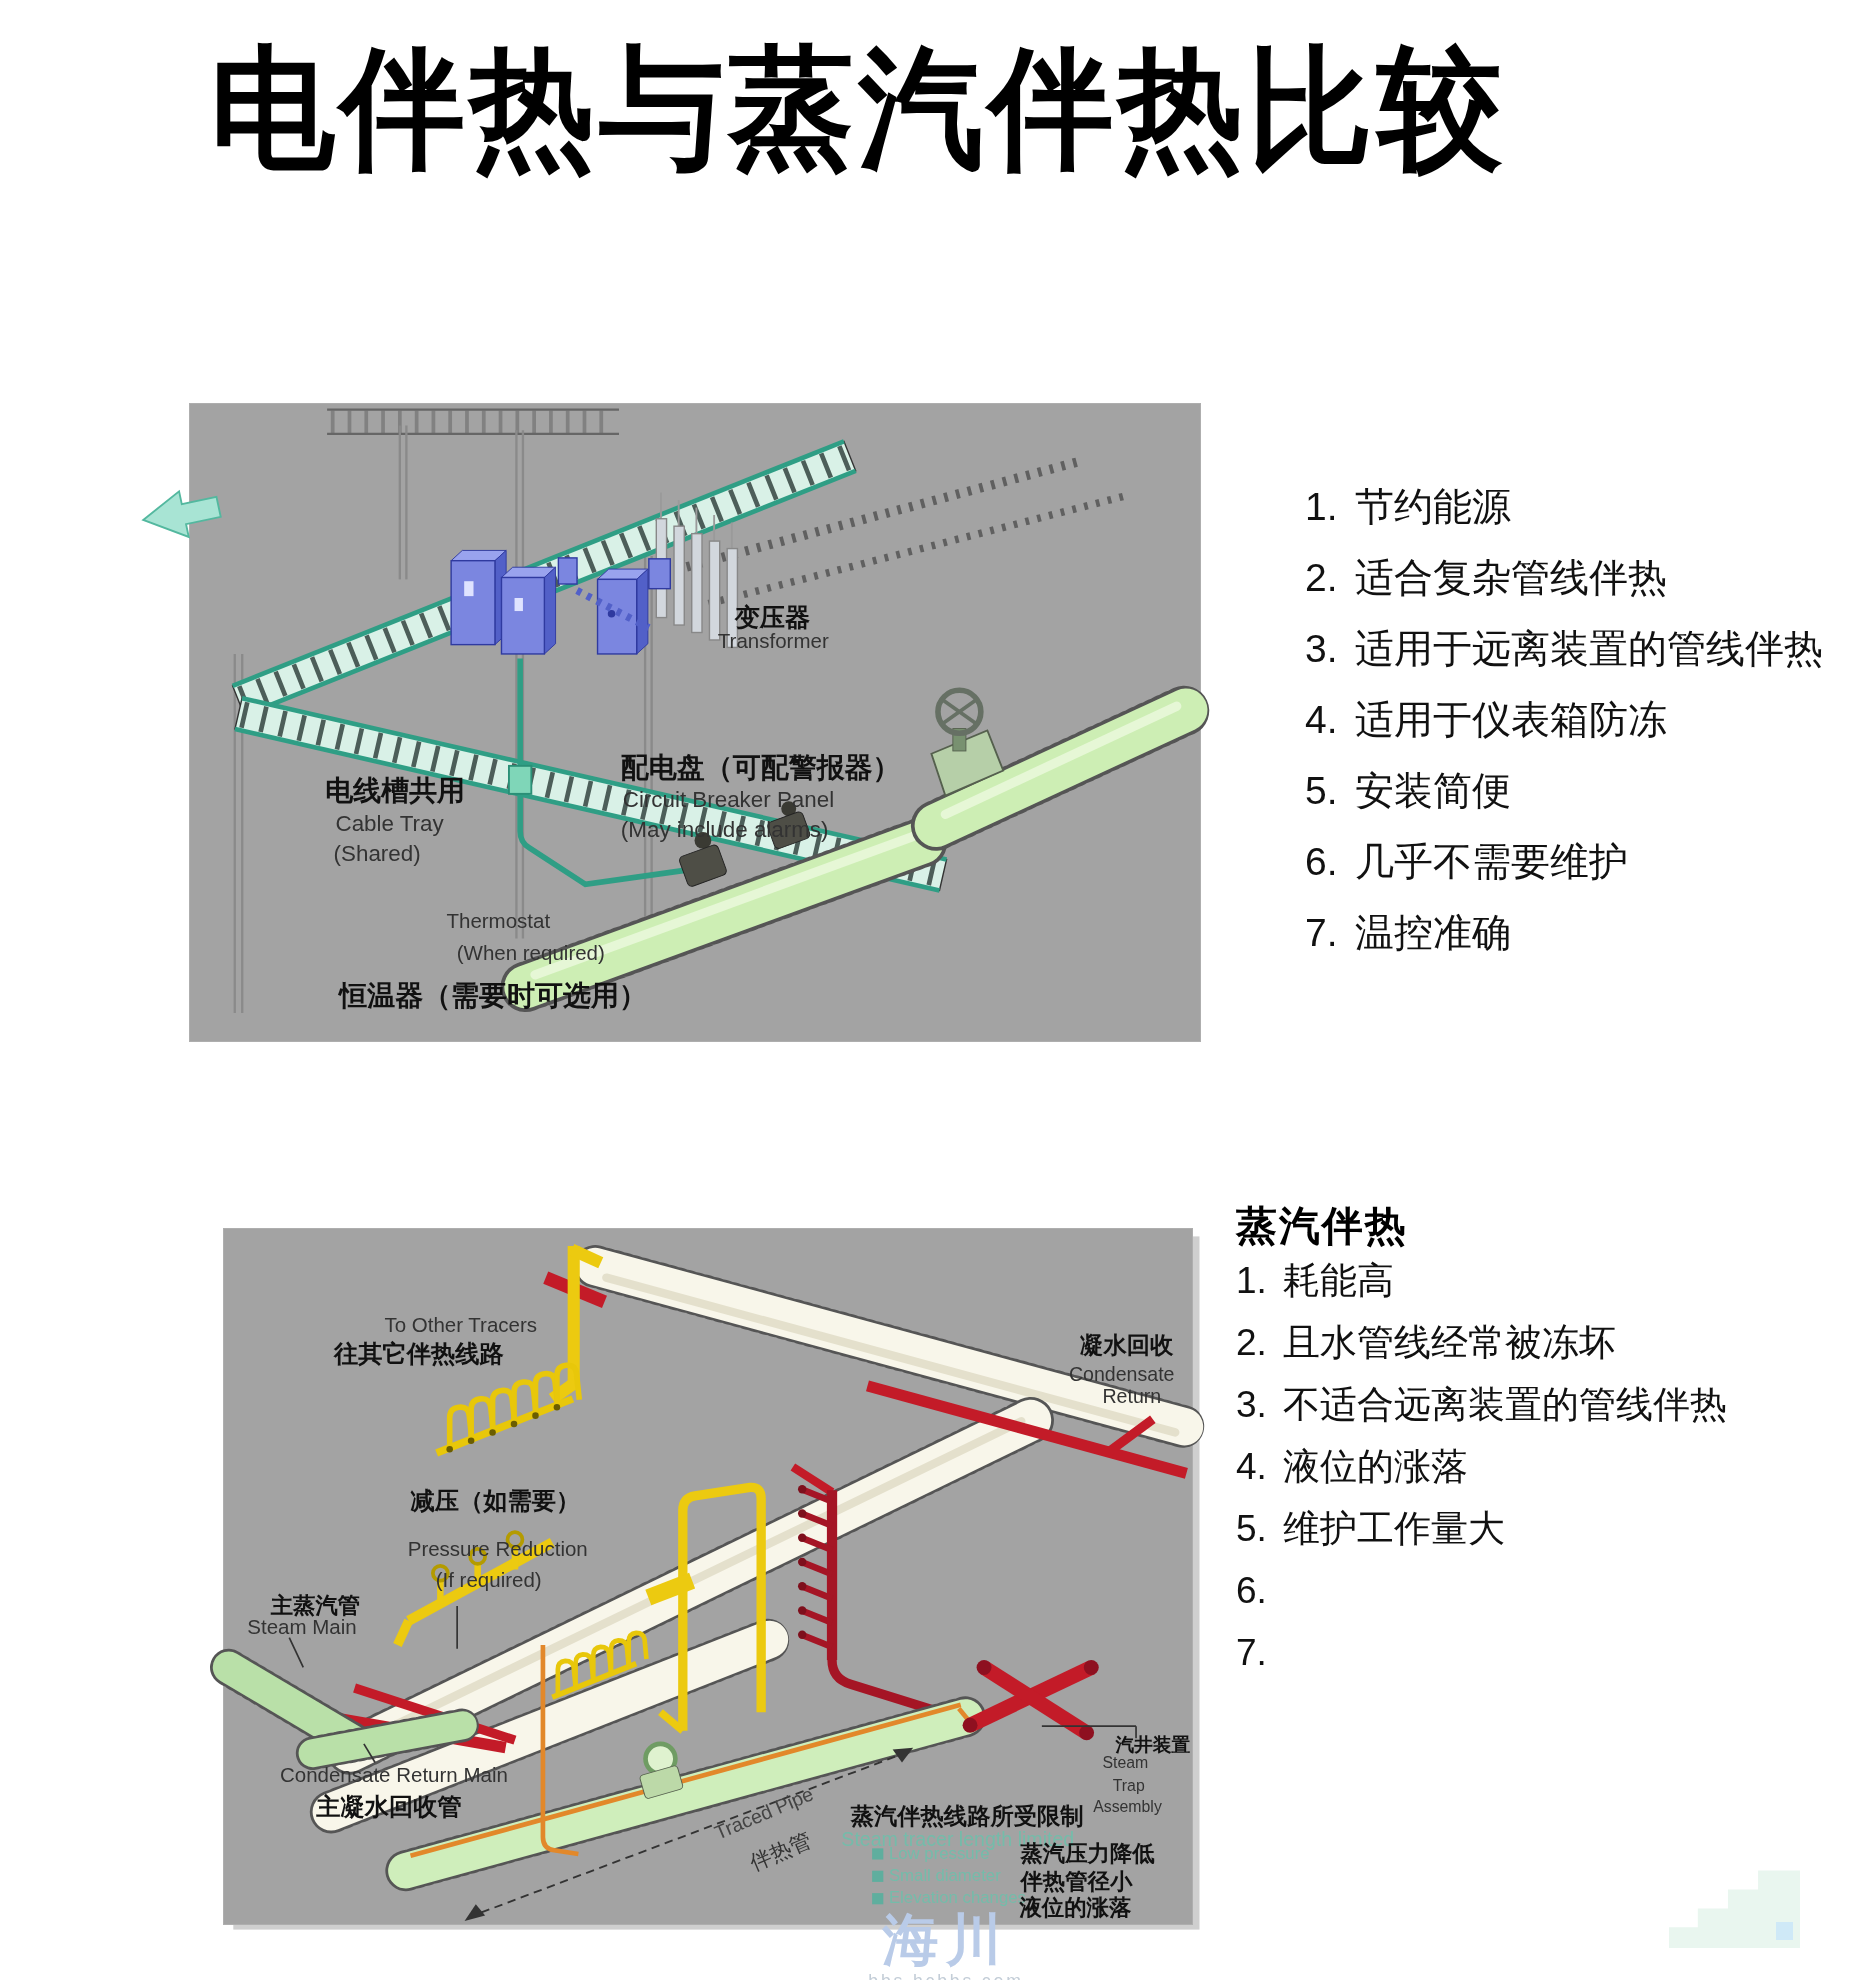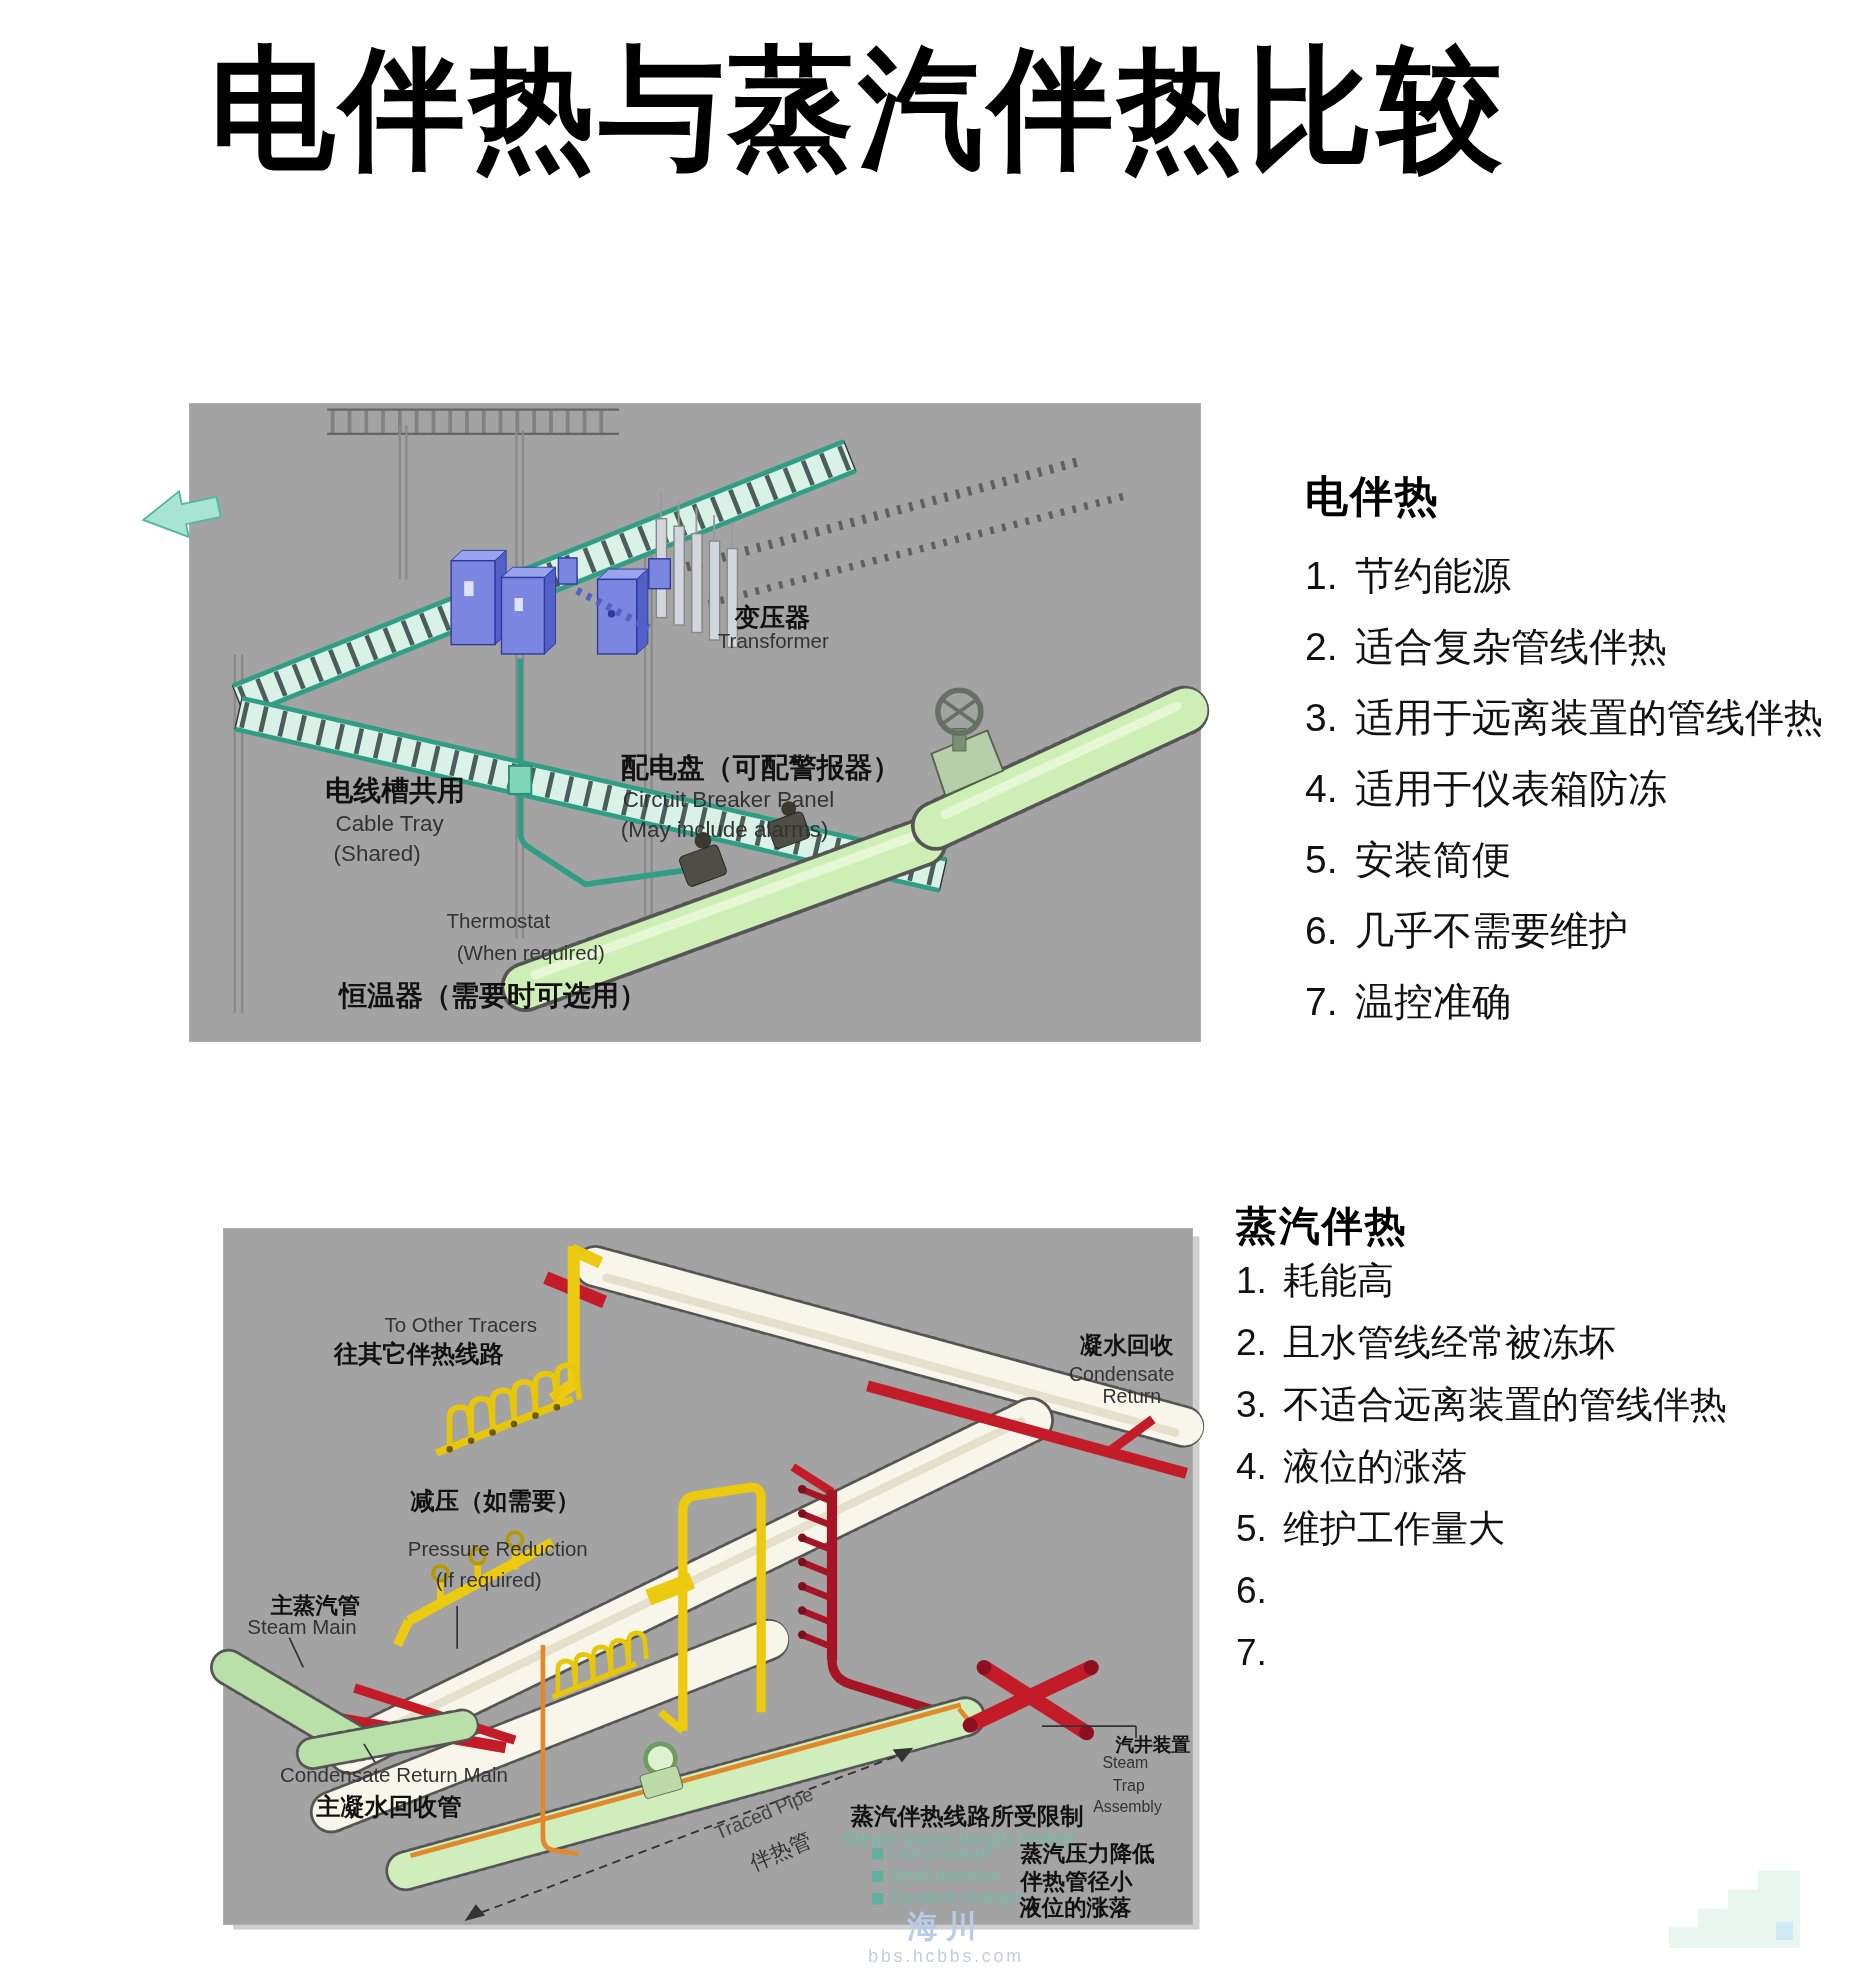--- a/index.html
+++ b/index.html
@@ -27,21 +27,21 @@
   .feature-list .row{display:flex;align-items:flex-start;}
   .list-electric .row{font-size:39px;line-height:71px;}
   .list-steam .row{font-size:37px;line-height:62px;}
   .list-electric .num{width:50px;flex:0 0 50px;}
   .list-steam .num{width:47px;flex:0 0 47px;}
   .feature-list .txt{display:block;}
   .list-electric .txt{width:513px;}
   .list-steam .txt{width:527px;}
 
   .watermark{position:absolute;left:867px;top:1911px;width:158px;text-align:center;line-height:1;}
-  .watermark .logo{font-size:31px;font-weight:700;letter-spacing:7.5px;color:#b9cbe8;font-family:"DejaVu Serif",serif;}
+  .watermark .logo{font-size:56px;font-weight:700;letter-spacing:7.5px;color:#b9cbe8;font-family:"DejaVu Serif",serif;}
   .watermark .url{margin-top:5.6px;font-size:17.7px;letter-spacing:2.8px;color:#c3cdd7;}
 
   .corner-decor{
     position:absolute;left:1669px;top:1862px;width:131px;height:86px;background:#e9f6ef;
     clip-path:polygon(0% 100%,0% 76%,22% 76%,22% 54%,45% 54%,45% 32%,68% 32%,68% 10%,100% 10%,100% 100%);
   }
   .corner-decor-square{position:absolute;left:1776px;top:1922px;width:17px;height:17.7px;background:#cfe9f7;}
 </style>
 </head>
 <body>
@@ -170,21 +170,20 @@
       <text x="156" y="458" font-size="24" fill="#333">Cable Tray</text>
       <text x="154" y="490" font-size="24" fill="#333">(Shared)</text>
       <text x="275" y="562" font-size="22" fill="#333">Thermostat</text>
       <text x="286" y="596" font-size="22" fill="#333">(When required)</text>
       <text x="160" y="644" font-size="30" font-weight="600" fill="#111">恒温器（需要时可选用）</text>
     </g>
   </svg>
 </div>
 
 <div class="feature-list list-electric">
-  <div class="heading">电伴热</div>
   <div class="row">
       <span class="num">1.</span>
       <span class="txt">节约能源</span>
     </div>
   <div class="row">
       <span class="num">2.</span>
       <span class="txt">适合复杂管线伴热</span>
     </div>
   <div class="row">
       <span class="num">3.</span>

